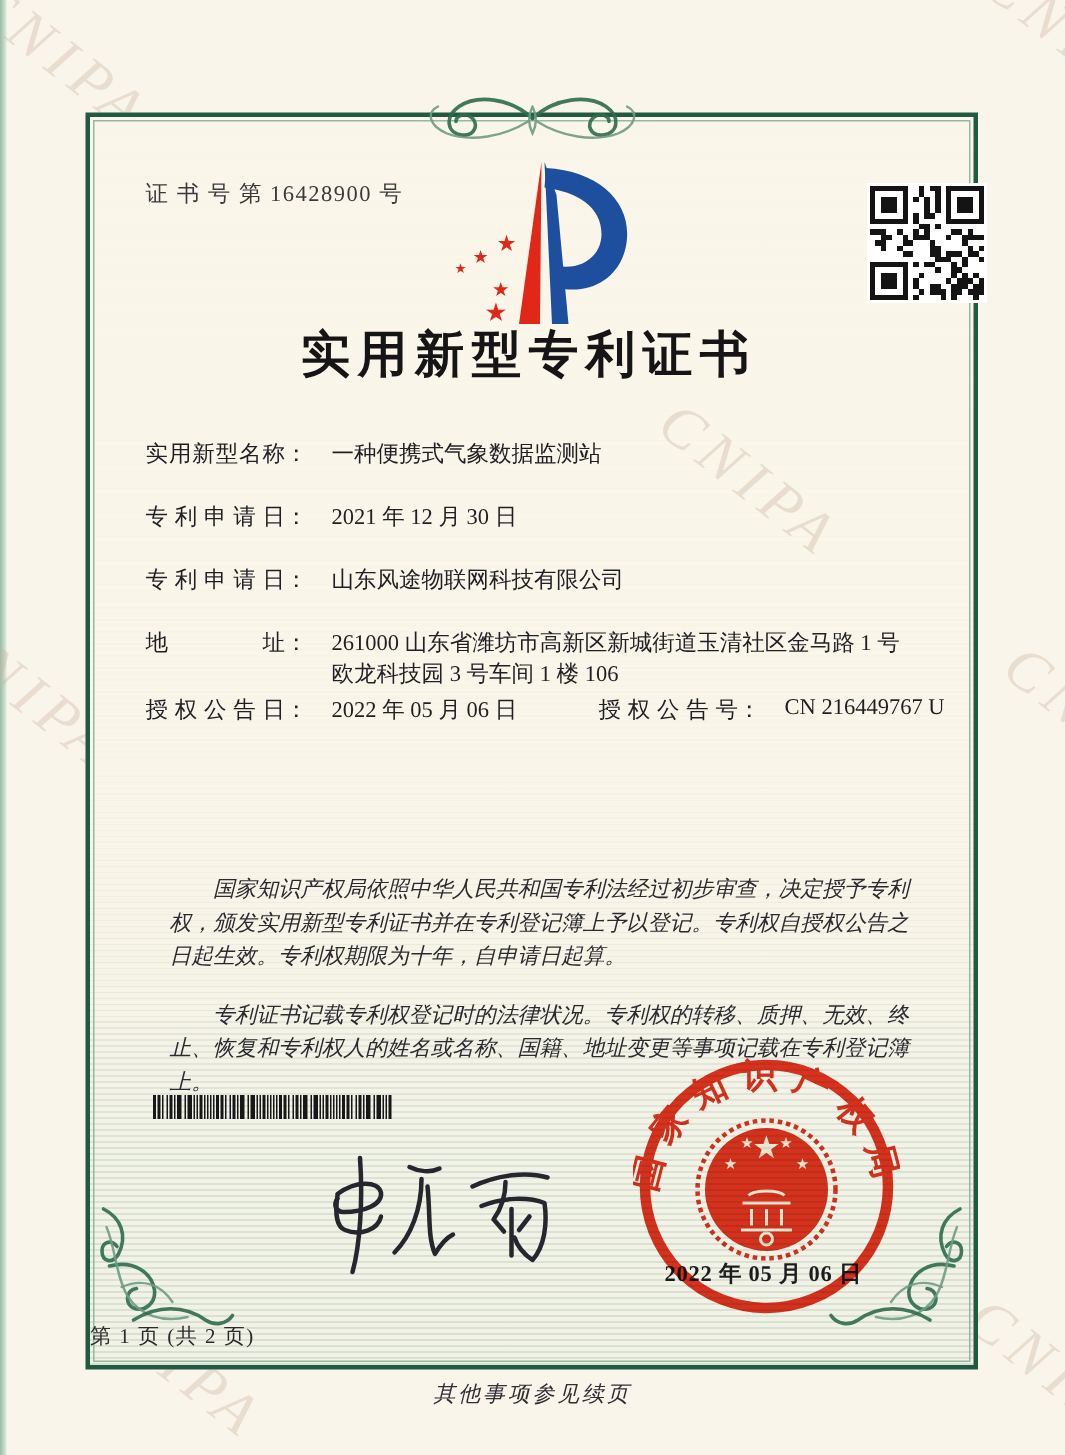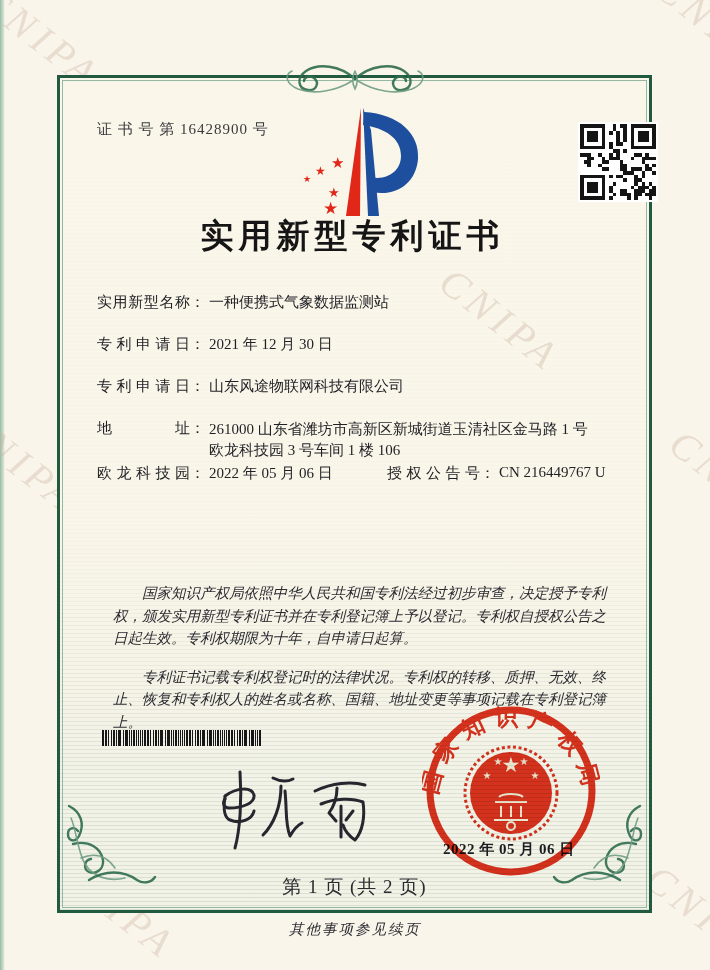--- a/index.html
+++ b/index.html
@@ -35,41 +35,41 @@
   .logo{position:absolute;left:225px;top:26px;width:150px;height:118px;}
   .logo .star{position:absolute;color:#e02718;line-height:1;}
   .qr{position:absolute;left:518px;top:44px;width:80px;height:80px;background:#fff;padding:2px;box-sizing:border-box;}
   .title{position:absolute;left:0;right:4px;top:136px;text-align:center;
     font-size:33px;font-weight:700;letter-spacing:5px;color:#151515;}
   
   .fields{position:absolute;left:37px;top:215px;width:532px;font-size:15px;color:#1f1f24;}
   .frow{height:18px;margin-bottom:24px;white-space:nowrap;}
   .flabel{display:inline-block;width:93px;text-align:justify;text-align-last:justify;vertical-align:top;}
   .fcolon{display:inline-block;vertical-align:top;}
-  .fvalue{display:inline-block;margin-left:4px;vertical-align:top;white-space:pre-line;}
+  .fvalue{display:inline-block;margin-left:16px;vertical-align:top;white-space:pre-line;}
   .frow-addr{height:42px;margin-bottom:3px;}
   .frow-addr .fvalue{line-height:21px;}
   .grant .gdate{width:164px;}
   .grant .flabel2{margin-left:14px;}
   
   .paras{position:absolute;left:37px;top:488px;width:525px;font-size:14.5px;line-height:22.5px;
     font-style:italic;color:#2a2a30;}
   .paras p{margin:16px;text-indent:2em;}
   
   .barcode{position:absolute;left:42px;top:652px;width:186px;height:16px;display:flex;align-items:stretch;overflow:hidden;}
   .barcode span{display:block;background:#17171a;height:100%;flex:none;}
   
   .signer{position:absolute;left:40px;top:709px;font-size:16px;color:#202025;line-height:31px;}
   .signature{position:absolute;left:135px;top:680px;}
   .signature path{stroke:#26262e;stroke-width:3;fill:none;stroke-linecap:round;stroke-linejoin:round;}
   
   .seal-date{position:absolute;left:383px;top:762px;font-size:15px;letter-spacing:.5px;color:#1c1c20;font-weight:700;}
   .seal{position:absolute;left:362px;top:624px;width:178px;height:178px;mix-blend-mode:multiply;opacity:.96;}
   
-  .page-ind{position:absolute;left:0;right:0;bottom:10px;text-align:center;font-size:19px;color:#2b2b30;letter-spacing:1px;}
+  .page-ind{position:absolute;left:0;right:0;bottom:10px;font-size:14px;color:#2b2b30;letter-spacing:1px;}
   
   .footer-note{position:absolute;left:0;right:0;top:920px;text-align:center;font-size:14.5px;
     font-style:italic;letter-spacing:2px;color:#2e2e33;}
 </style>
 </head>
 <body>
 
 <div class="scan-edge"></div>
 
 <span class="wm" style="left:-30px;top:14px;">CNIPA</span>
@@ -249,21 +249,21 @@
       <span class="flabel">专利申请日</span><span class="fcolon">：</span><span class="fvalue">2021 年 12 月 30 日</span>
     </div>
     <div class="frow">
       <span class="flabel">专利申请日</span><span class="fcolon">：</span><span class="fvalue">山东风途物联网科技有限公司</span>
     </div>
     <div class="frow frow-addr">
       <span class="flabel">地址</span><span class="fcolon">：</span><span class="fvalue">261000 山东省潍坊市高新区新城街道玉清社区金马路 1 号
 欧龙科技园 3 号车间 1 楼 106</span>
     </div>
     <div class="frow grant">
-      <span class="flabel">欧龙科技园</span><span class="fcolon">：</span><span class="fvalue gdate">2022 年 05 月 06 日</span><span class="flabel flabel2">授权公告号</span><span class="fcolon">：</span><span class="fvalue">CN 216449767 U</span>
+      <span class="flabel">授权公告日</span><span class="fcolon">：</span><span class="fvalue gdate">2022 年 05 月 06 日</span><span class="flabel flabel2">授权公告号</span><span class="fcolon">：</span><span class="fvalue">CN 216449767 U</span>
     </div>
   </div>
 
   <div class="paras">
     <p>国家知识产权局依照中华人民共和国专利法经过初步审查，决定授予专利权，颁发实用新型专利证书并在专利登记簿上予以登记。专利权自授权公告之日起生效。专利权期限为十年，自申请日起算。</p>
     <p>专利证书记载专利权登记时的法律状况。专利权的转移、质押、无效、终止、恢复和专利权人的姓名或名称、国籍、地址变更等事项记载在专利登记簿上。</p>
   </div>
 
   <div class="barcode">
       <span style="width:2px;margin-right:1px"></span>

